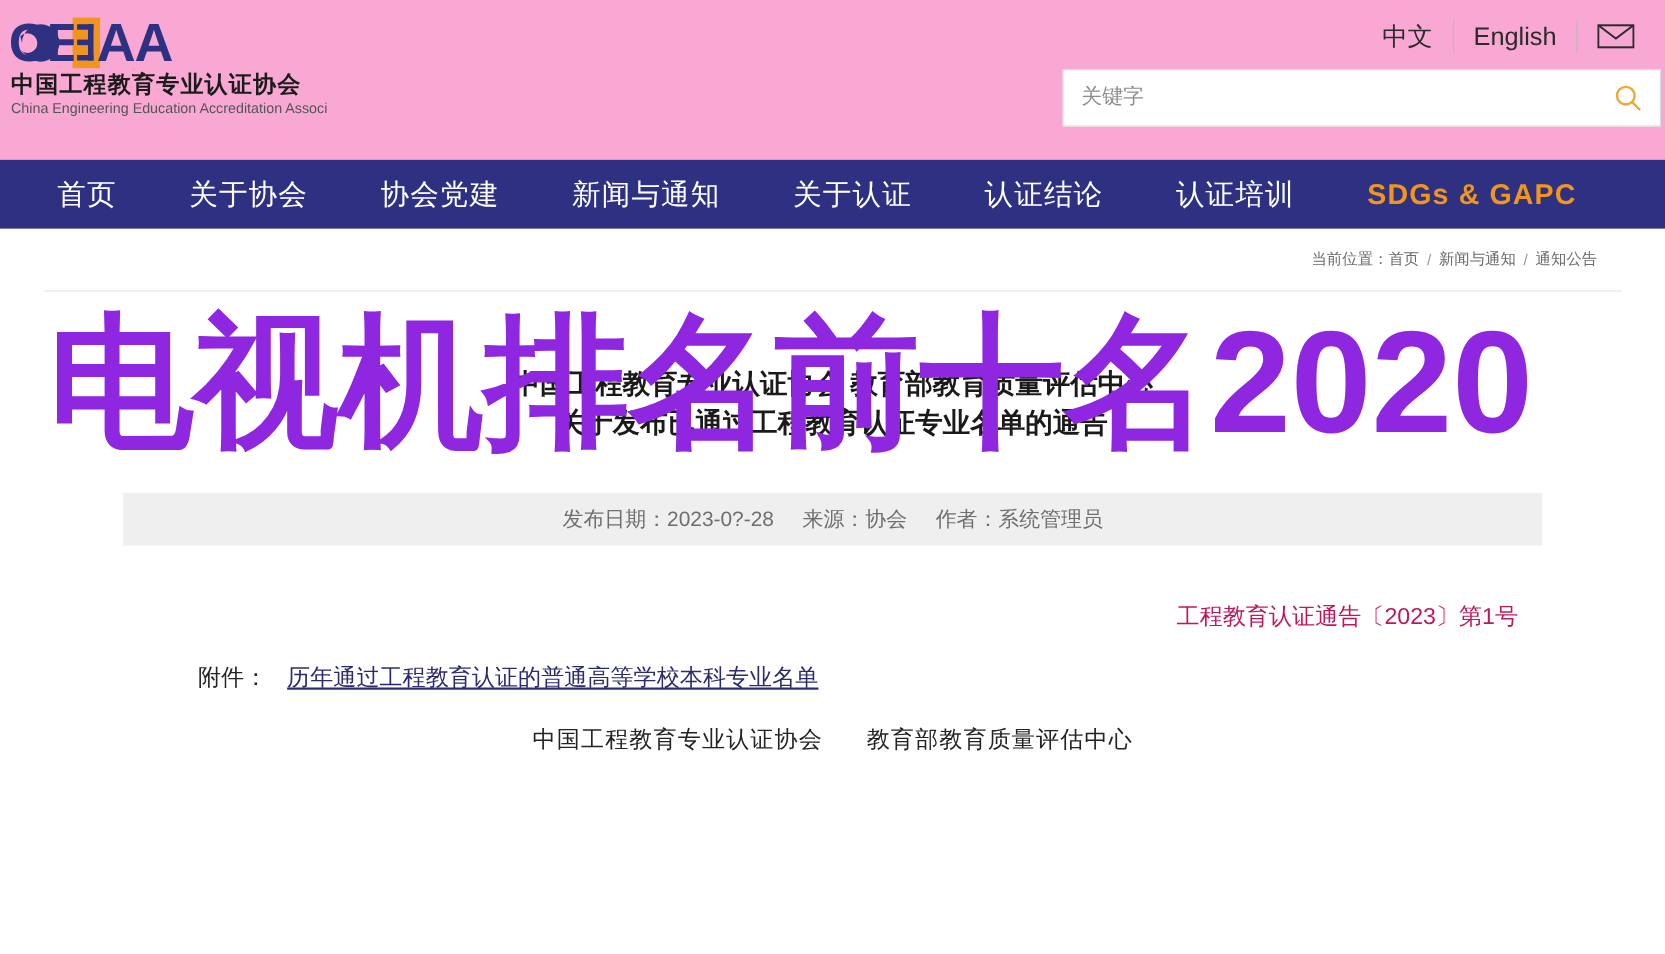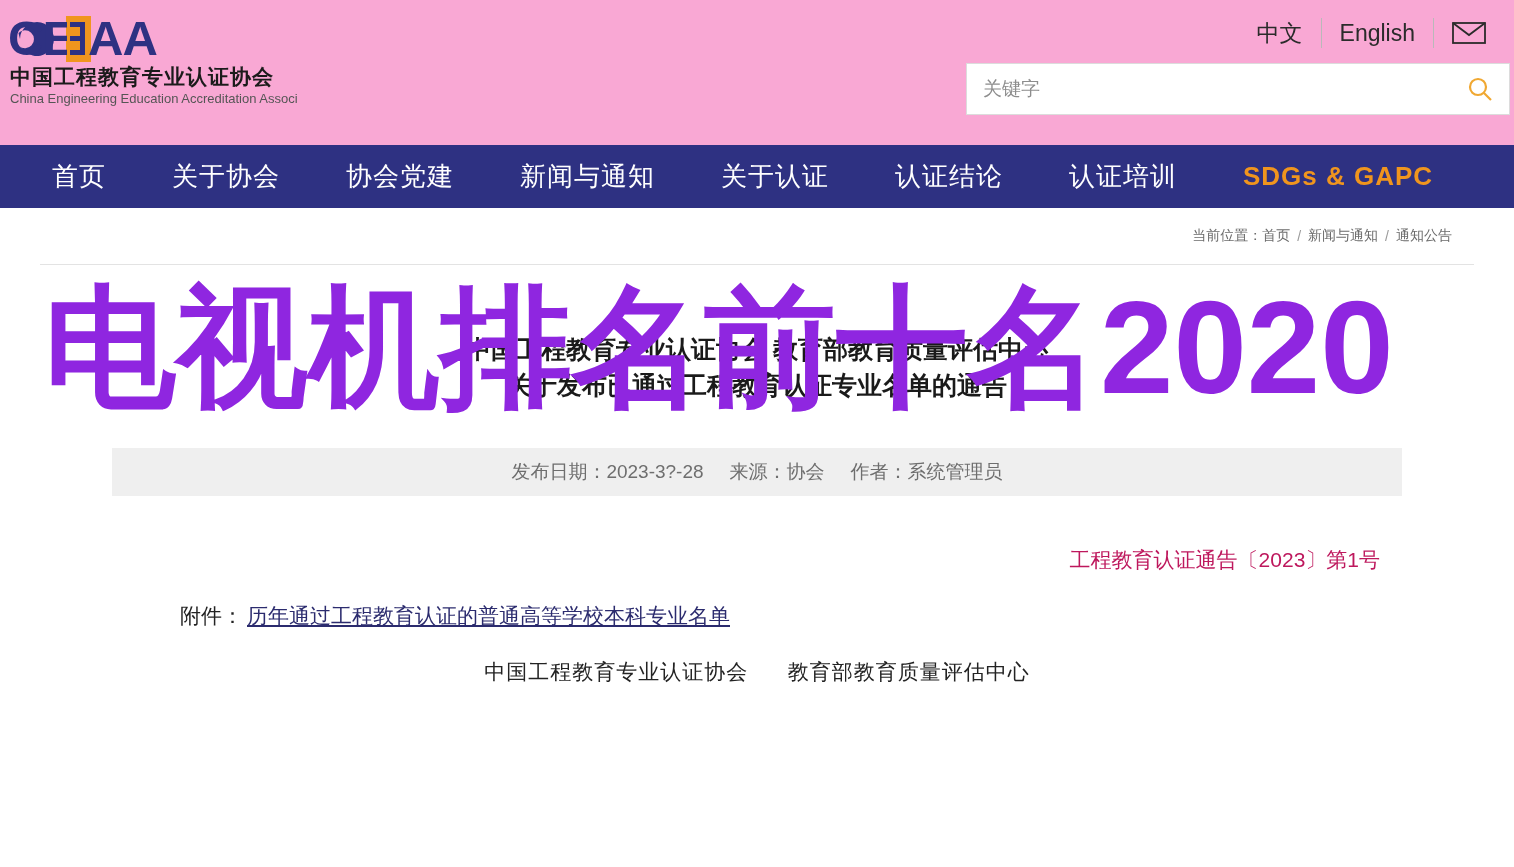--- a/index.html
+++ b/index.html
@@ -165,21 +165,21 @@
   }
 
   .attach {
     margin: 28px 0 0 108px;
     font-size: 21px;
     color: #232323;
   }
   .attach a {
     color: #2b2b6e;
     text-decoration: underline;
-    margin-left: 4px;
+    margin-left: 18px;
   }
 
   .signature {
     margin-top: 28px;
     text-align: center;
     font-size: 21px;
     color: #232323;
     letter-spacing: 1px;
   }
   .signature .gap { display: inline-block; width: 26px; }
@@ -276,21 +276,21 @@
 
     <div class="rule"></div>
 
     <div class="article">
       <h1 class="art-title">
         <span class="l1">中国工程教育专业认证协会 教育部教育质量评估中心</span>
         <span class="l2">关于发布已通过工程教育认证专业名单的通告</span>
       </h1>
 
       <div class="metabar">
-        <span>发布日期：2023-3?-28</span>
+        <span>发布日期：2023-0?-28</span>
         <span>来源：协会</span>
         <span>作者：系统管理员</span>
       </div>
 
       <div class="docno">工程教育认证通告〔2023〕第1号</div>
 
 
       <div class="attach">
         <span>附件：</span><a href="#">历年通过工程教育认证的普通高等学校本科专业名单</a>
       </div>

